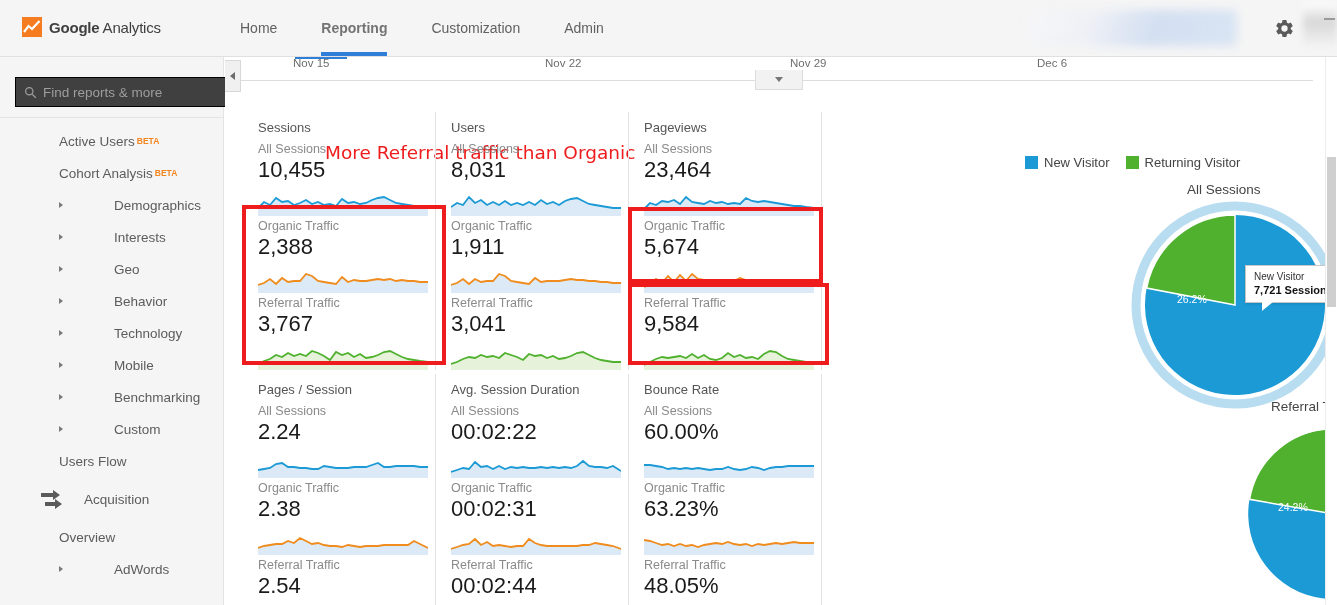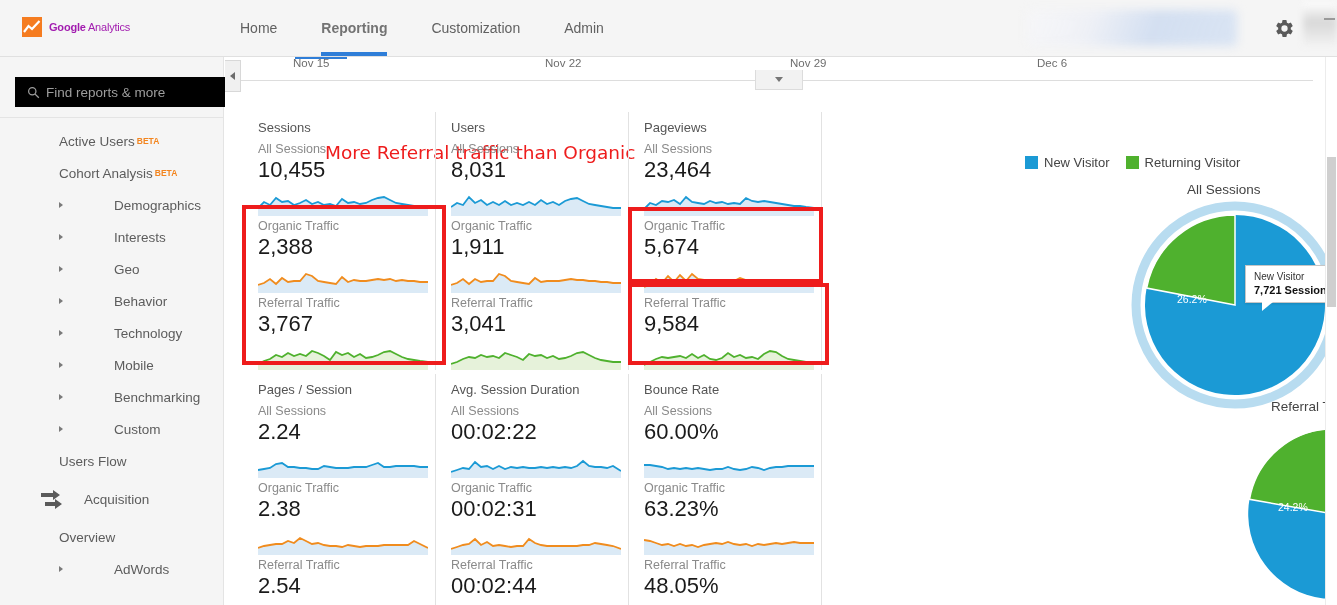--- a/index.html
+++ b/index.html
@@ -11,21 +11,21 @@
     position: relative;
   }
 
   
   .topnav {
     position: absolute; top: 0; left: 0; width: 1337px; height: 57px;
     background: #f5f5f5; border-bottom: 1px solid #e0e0e0;
   }
   .ga-logo { position: absolute; left: 22px; top: 17px; display: flex; align-items: center; }
   .ga-mark { width: 20px; height: 20px; margin-right: 7px; }
-  .ga-word { font-size: 11px; color: #a21caf; letter-spacing: -0.2px; text-align: right; }
+  .ga-word { font-size: 15px; color: #404040; letter-spacing: -0.2px; text-align: right; }
   .ga-word b { font-weight: bold; }
   .ga-word span { font-weight: normal; }
 
   .nav-items { position: absolute; left: 240px; top: 0; height: 56px; display: flex; align-items: center; }
   .nav-item {
     font-size: 14px; color: #616161; margin-right: 44px;
     height: 56px; line-height: 56px; position: relative; cursor: pointer;
   }
   .nav-item.active { color: #737373; font-weight: bold; }
   .nav-item.active::after {
@@ -45,21 +45,21 @@
     filter: blur(3px);
   }
 
   
   .sidebar {
     position: absolute; left: 0; top: 57px; width: 224px; height: 548px;
     background: #f5f5f5; border-right: 1px solid #e4e4e4;
   }
   .search-box {
     position: absolute; left: 15px; top: 20px; width: 216px; height: 30px;
-    border: 4px solid #000000; background: #000000; display: flex; align-items: center;
+    border: 1px solid #000000; background: #404040; display: flex; align-items: center;
   }
   .search-icon { margin-left: 8px; width: 13px; height: 13px; flex: 0 0 auto; }
   .search-input {
     border: none; outline: none; font-size: 13.5px; color: #9e9e9e;
     margin-left: 6px; width: 160px; background: transparent;
     font-family: "Liberation Sans", sans-serif;
   }
   .search-input::placeholder { color: #9e9e9e; }
 
   .nav-list { position: absolute; left: 0; top: 60px; width: 224px; }

